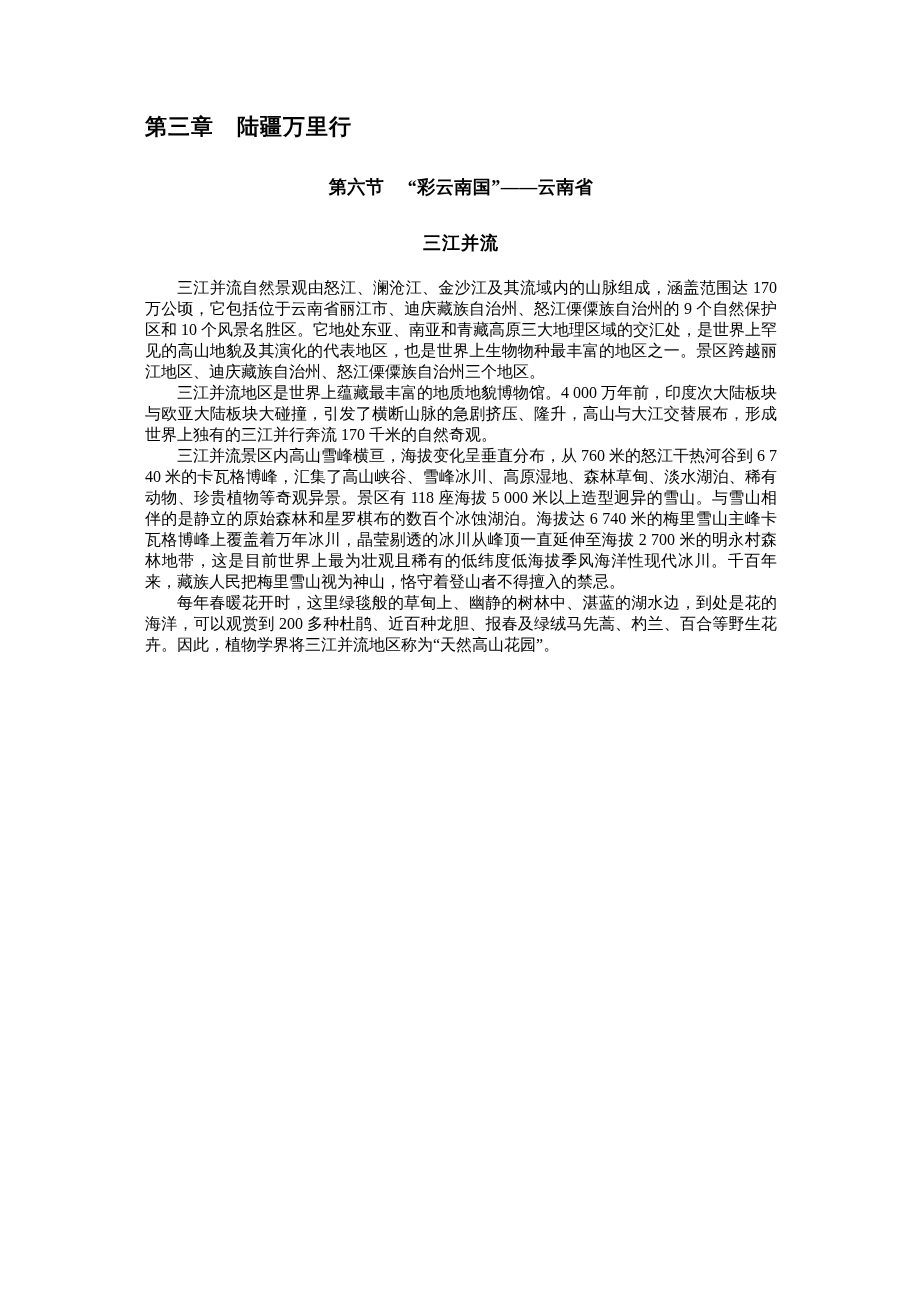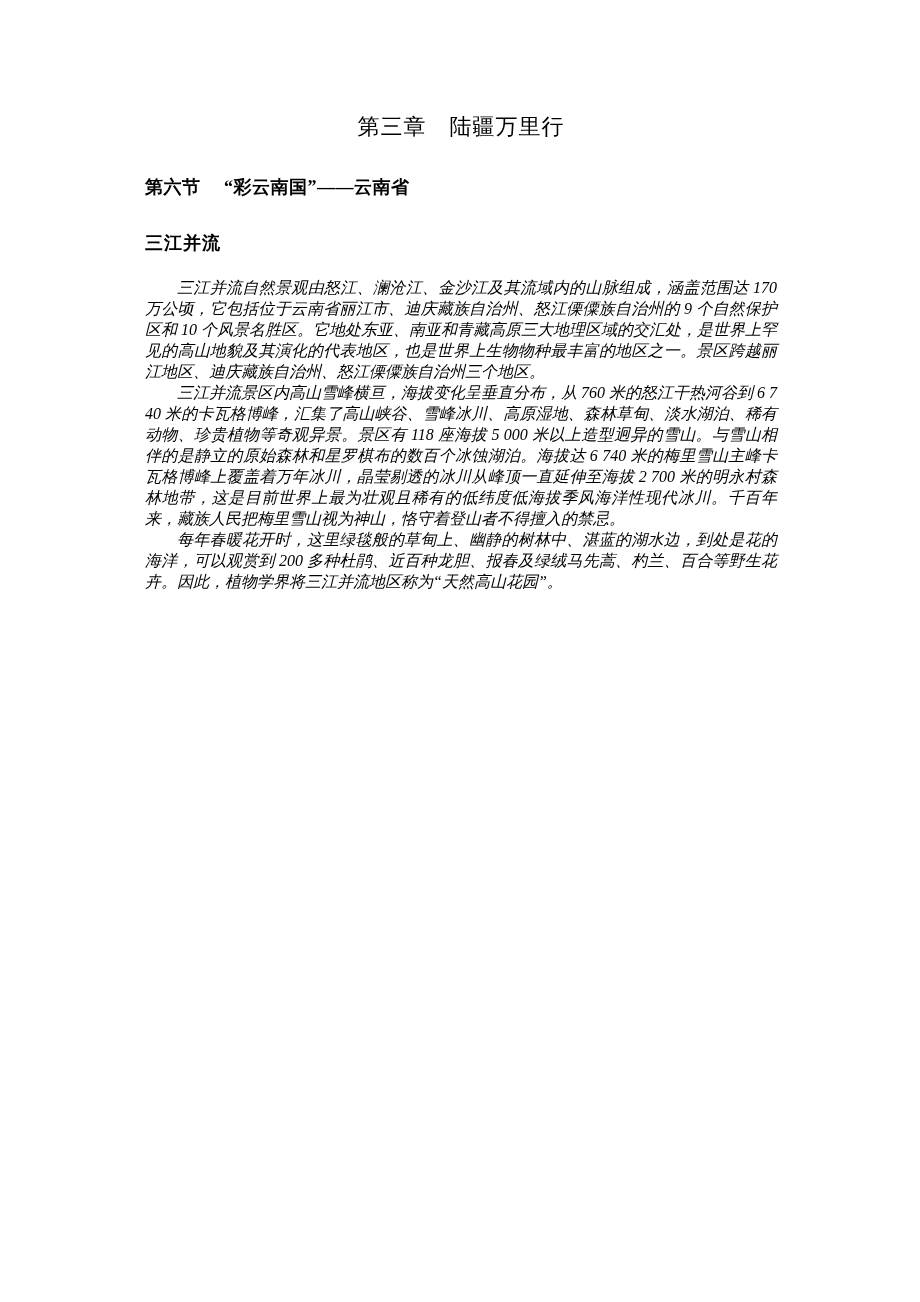--- a/index.html
+++ b/index.html
@@ -16,52 +16,52 @@
   }
   .page {
     box-sizing: border-box;
     width: 920px;
     height: 1302px;
     padding: 112px 143px 0 145px;
     background: #ffffff;
   }
   .chapter-title {
     margin: 0 0 33px 0;
-    text-align: center;
     font-size: 22px;
-    font-weight: normal;
+    font-weight: bold;
     letter-spacing: 1px;
   }
   .section-title {
     margin: 0 0 32px 0;
+    text-align: center;
     font-size: 18px;
     font-weight: bold;
     letter-spacing: 0.5px;
   }
   .article-title {
     margin: 0 0 22px 0;
-    text-align: left;
+    text-align: center;
     font-size: 18px;
     font-weight: bold;
     letter-spacing: 1px;
   }
   p.body-para {
     margin: 0;
     font-size: 16px;
     line-height: 21px;
     text-align: justify;
     text-indent: 2em;
     word-break: break-all;
-    font-style: italic;
   }
 </style>
 </head>
 <body>
 
 <div class="page">
   <h1 class="chapter-title">第三章　陆疆万里行</h1>
   <h2 class="section-title">第六节　 “彩云南国”——云南省</h2>
   <h3 class="article-title">三江并流</h3>
 
   <p class="body-para">三江并流自然景观由怒江、澜沧江、金沙江及其流域内的山脉组成，涵盖范围达 170 万公顷，它包括位于云南省丽江市、迪庆藏族自治州、怒江傈僳族自治州的 9 个自然保护区和 10 个风景名胜区。它地处东亚、南亚和青藏高原三大地理区域的交汇处，是世界上罕见的高山地貌及其演化的代表地区，也是世界上生物物种最丰富的地区之一。景区跨越丽江地区、迪庆藏族自治州、怒江傈僳族自治州三个地区。</p>
+  <p class="body-para">三江并流地区是世界上蕴藏最丰富的地质地貌博物馆。4 000 万年前，印度次大陆板块与欧亚大陆板块大碰撞，引发了横断山脉的急剧挤压、隆升，高山与大江交替展布，形成世界上独有的三江并行奔流 170 千米的自然奇观。</p>
   <p class="body-para">三江并流景区内高山雪峰横亘，海拔变化呈垂直分布，从 760 米的怒江干热河谷到 6 740 米的卡瓦格博峰，汇集了高山峡谷、雪峰冰川、高原湿地、森林草甸、淡水湖泊、稀有动物、珍贵植物等奇观异景。景区有 118 座海拔 5 000 米以上造型迥异的雪山。与雪山相伴的是静立的原始森林和星罗棋布的数百个冰蚀湖泊。海拔达 6 740 米的梅里雪山主峰卡瓦格博峰上覆盖着万年冰川，晶莹剔透的冰川从峰顶一直延伸至海拔 2 700 米的明永村森林地带，这是目前世界上最为壮观且稀有的低纬度低海拔季风海洋性现代冰川。千百年来，藏族人民把梅里雪山视为神山，恪守着登山者不得擅入的禁忌。</p>
   <p class="body-para">每年春暖花开时，这里绿毯般的草甸上、幽静的树林中、湛蓝的湖水边，到处是花的海洋，可以观赏到 200 多种杜鹃、近百种龙胆、报春及绿绒马先蒿、杓兰、百合等野生花卉。因此，植物学界将三江并流地区称为“天然高山花园”。</p>
 </div>
 
 </body></html>

